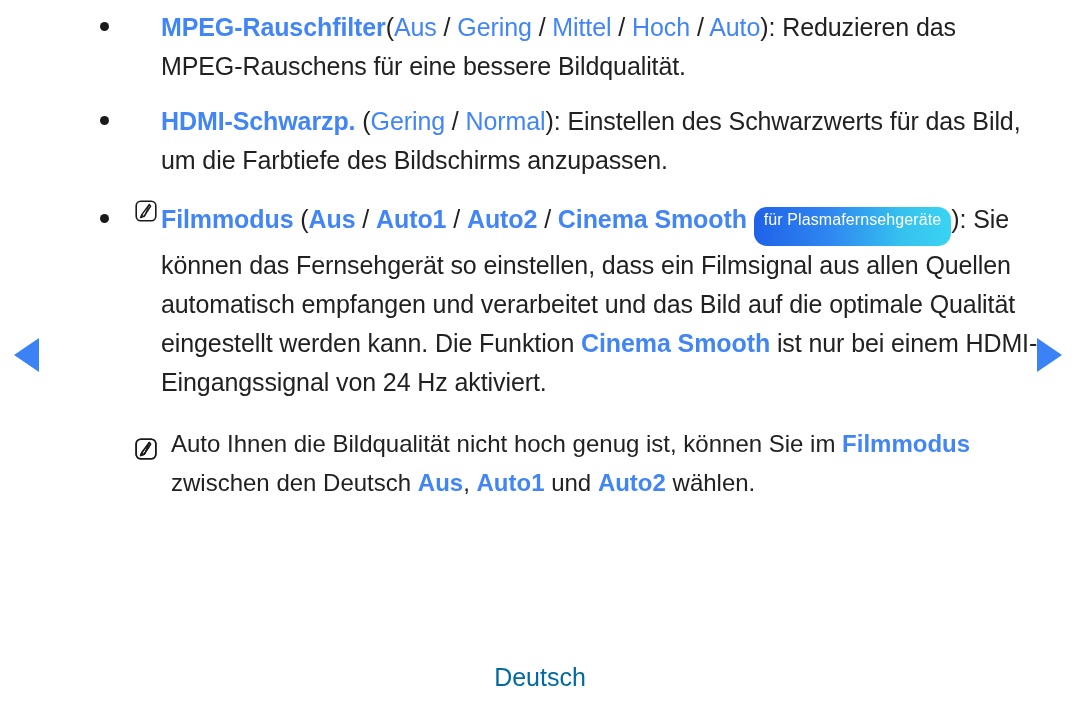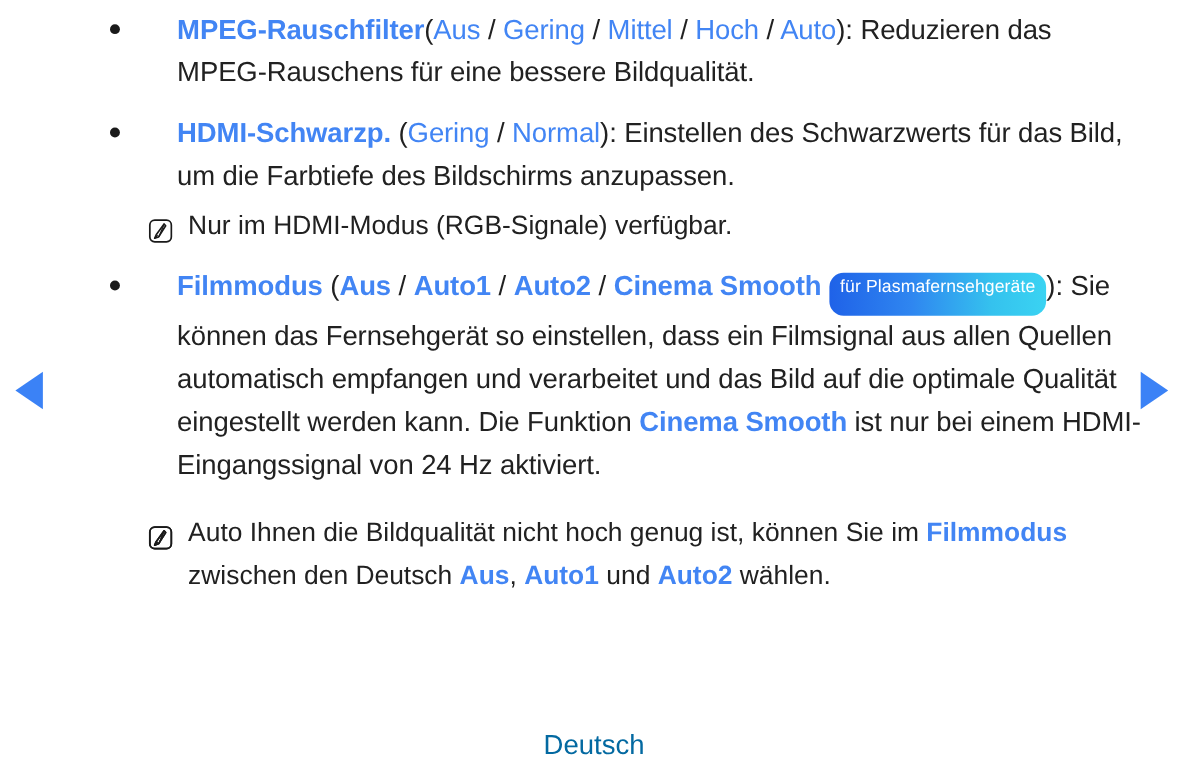--- a/index.html
+++ b/index.html
@@ -147,21 +147,20 @@
 
     <div class="note">
       <span class="note-icon">
         <svg viewBox="0 0 22 22" width="22" height="22" aria-hidden="true">
           <rect x="1.2" y="1.2" width="19.6" height="19.6" rx="4.5" ry="4.5" fill="none" stroke="#1a1a1a" stroke-width="1.6"></rect>
           <path d="M14.2 4.6 L7.0 14.4 L5.6 17.6 L9.1 16.4 L15.6 6.2 Z" fill="none" stroke="#1a1a1a" stroke-width="1.5" stroke-linejoin="round"></path>
           <path d="M14.2 4.6 L9.6 16.1" fill="none" stroke="#1a1a1a" stroke-width="1.1"></path>
           <path d="M5.6 17.6 L8.3 14.9" fill="none" stroke="#1a1a1a" stroke-width="1.1"></path>
         </svg>
       </span>
-      <span>Nur im HDMI-Modus (RGB-Signale) verfügbar.</span>
     </div>
 
     <div class="block-gap"></div>
 
     <div class="bullet-block">
       <span class="bullet-dot"></span>
       <div class="para">
         <span class="lnk-b">Filmmodus</span><span class="sep"> </span><span class="sep">(</span><span class="lnk-b">Aus</span><span class="sep"> </span><span class="sep">/</span><span class="sep"> </span><span class="lnk-b">Auto1</span><span class="sep"> </span><span class="sep">/</span><span class="sep"> </span><span class="lnk-b">Auto2</span><span class="sep"> </span><span class="sep">/</span><span class="sep"> </span><span class="lnk-b">Cinema Smooth</span><span class="sep"> </span><span class="badge">für Plasmafernsehgeräte</span><span class="sep">)</span><span>: Sie können das Fernsehgerät so einstellen, dass ein Filmsignal aus allen Quellen automatisch empfangen und verarbeitet und das Bild auf die optimale Qualität eingestellt werden kann. Die Funktion </span><span class="lnk-b">Cinema Smooth</span><span> ist nur bei einem HDMI-Eingangssignal von 24 Hz aktiviert.</span>
       </div>
     </div>

